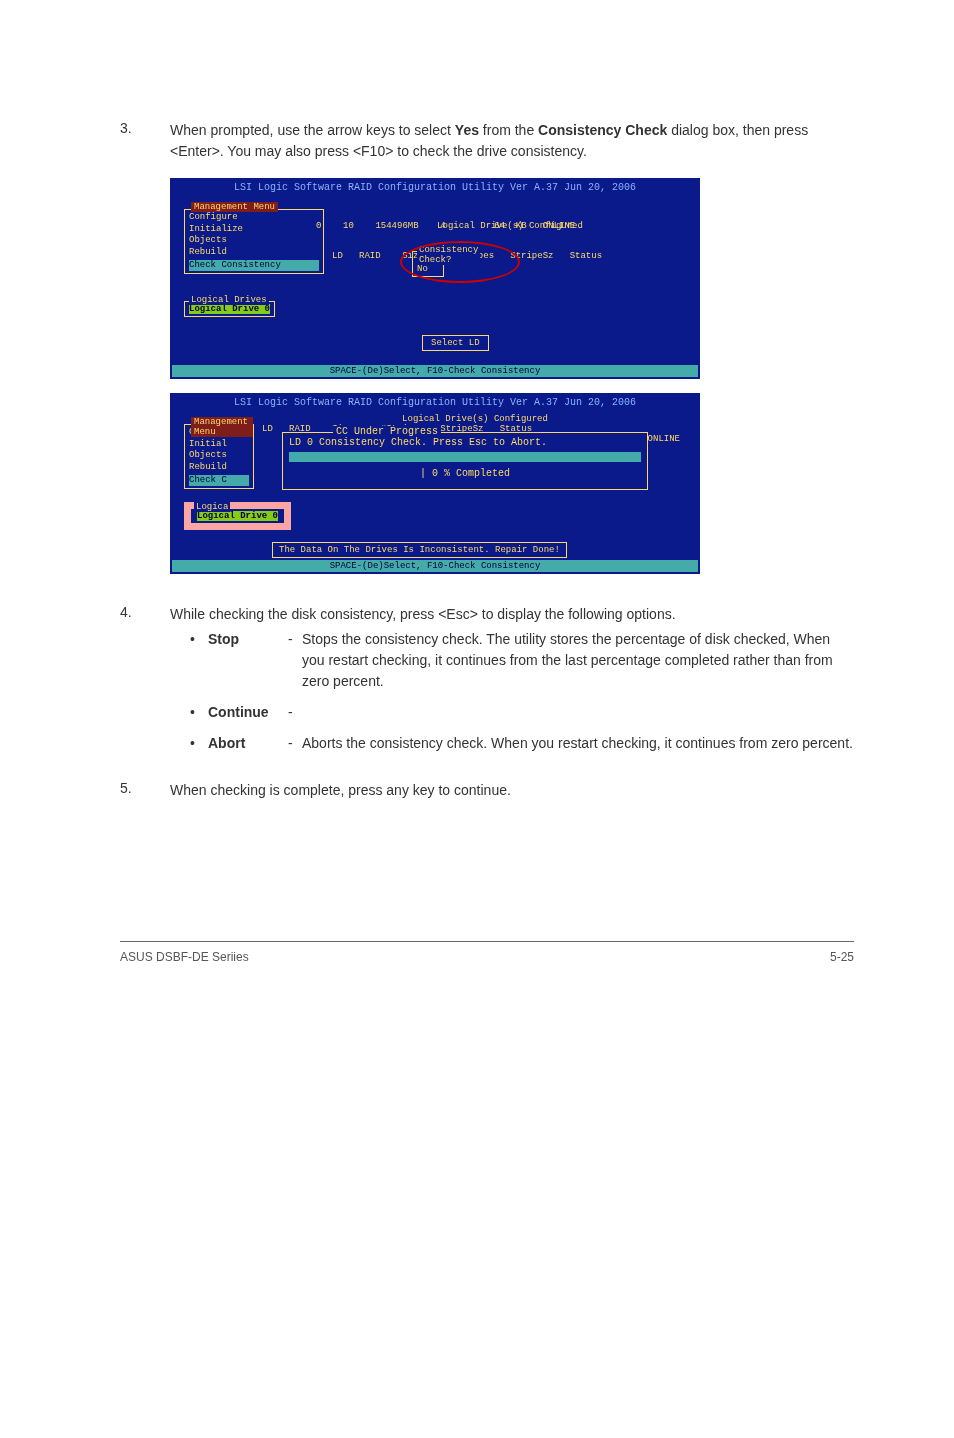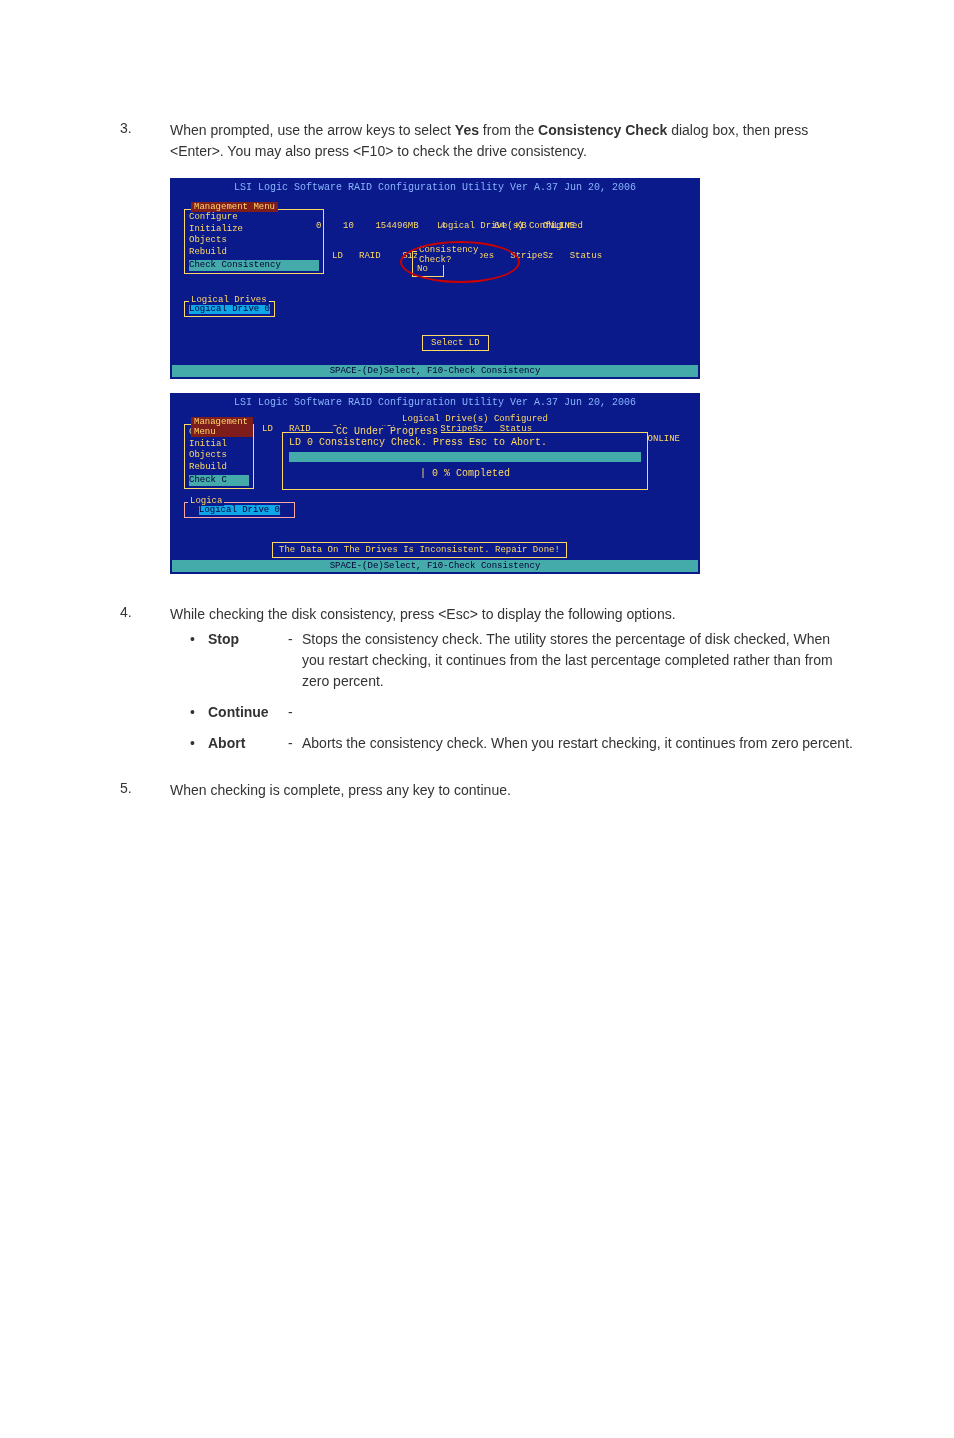--- a/index.html
+++ b/index.html
@@ -134,21 +134,21 @@
   }
   .logical-drives {
     position: absolute;
     left: 12px;
     top: 106px;
     border: 1px solid #ffd966;
     padding: 2px 4px;
     font-size: 9px;
   }
   .ld-title { position: absolute; top: -7px; left: 4px; background: #0a1a8a; padding: 0 2px; }
-  .ld-hl { background: #0ea5e9; color: #003; }
+  .ld-hl { background: #84cc16; color: #003; font-weight: bold; }
   .select-ld {
     position: absolute;
     left: 250px;
     bottom: 14px;
     border: 1px solid #ffd966;
     padding: 2px 8px;
     font-size: 9px;
   }
   .footer-bar {
     background: #4aa;
@@ -225,22 +225,22 @@
     position: absolute;
     left: 90px;
     top: 4px;
     right: 10px;
     font-size: 9px;
   }
   .logica-row {
     position: absolute;
     left: 12px;
     top: 92px;
-    border: 1px solid #fca5a5;
-    padding: 2px 14px;
+    border: 7px solid #fca5a5;
+    padding: 2px 6px;
     font-size: 9px;
   }
 </style>
 </head>
 <body>
 
 <div class="page">
 
   
   <div class="step">
@@ -346,14 +346,18 @@
     </div>
   </div>
 
   
   <div class="step">
     <div class="step-num">5.</div>
     <div class="step-body">When checking is complete, press any key to continue.</div>
   </div>
 
   
+  <div class="footer">
+    <div>ASUS DSBF-DE Seriies</div>
+    <div>5-25</div>
+  </div>
 
 </div>
 
 </body></html>

